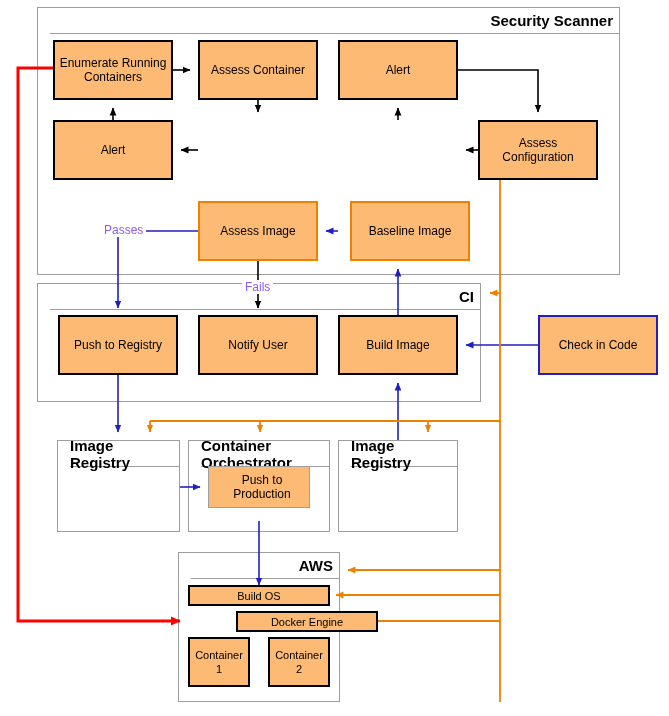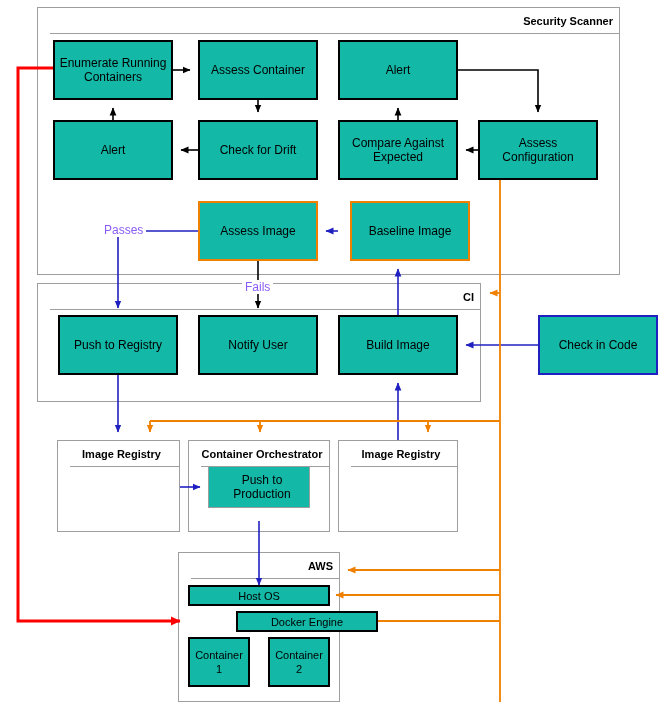--- a/index.html
+++ b/index.html
@@ -30,38 +30,38 @@
     background: transparent;
   }
   .group-title {
     position: absolute;
     left: 12px;
     top: 0;
     right: 0;
     height: 26px;
     border-bottom: 1px solid #9e9e9e;
     box-sizing: border-box;
-    font-size: 11px;
+    font-size: 15px;
     font-weight: bold;
     color: #000;
     display: flex;
     align-items: center;
     justify-content: flex-end;
     padding-right: 6px;
     background: transparent;
   }
   .group-title.center {
     justify-content: center;
     font-weight: normal;
   }
   .node {
     position: absolute;
     box-sizing: border-box;
     border: 2px solid #000000;
-    background: #14b8a6;
+    background: #fdba74;
     display: flex;
     align-items: center;
     justify-content: center;
     text-align: center;
     font-size: 12px;
     color: #000000;
     line-height: 14px;
     padding: 2px;
   }
   .node.orange { border-color: #f08000; }
@@ -183,27 +183,21 @@
   </div>
 
   <div class="node" style="left:338px; top:40px; width:120px; height:60px;">
     <span>Alert</span>
   </div>
 
   <div class="node" style="left:53px; top:120px; width:120px; height:60px;">
     <span>Alert</span>
   </div>
 
-  <div class="node" style="left:198px; top:120px; width:120px; height:60px;">
-    <span>Check for Drift</span>
-  </div>
-
-  <div class="node" style="left:338px; top:120px; width:120px; height:60px;">
-    <span>Compare Against Expected</span>
-  </div>
+
 
   <div class="node orange" style="left:198px; top:201px; width:120px; height:60px;">
     <span>Assess Image</span>
   </div>
 
   <div class="node" style="left:478px; top:120px; width:120px; height:60px;">
     <span>Assess Configuration</span>
   </div>
 
   <div class="node orange" style="left:350px; top:201px; width:120px; height:60px;">
@@ -224,21 +218,21 @@
 
   <div class="node blue" style="left:538px; top:315px; width:120px; height:60px;">
     <span>Check in Code</span>
   </div>
 
   <div class="node thin" style="left:208px; top:466px; width:102px; height:42px;padding-left:8px;">
     <span>Push to Production</span>
   </div>
 
   <div class="node" style="left:188px; top:585px; width:142px; height:21px; font-size:11px;">
-    <span>Host OS</span>
+    <span>Build OS</span>
   </div>
 
   <div class="node" style="left:188px; top:611px; width:142px; height:21px; font-size:11px;margin-left:48px;">
     <span>Docker Engine</span>
   </div>
 
   <div class="node" style="left:188px; top:637px; width:62px; height:50px; font-size:11px;">
     <span>Container 1</span>
   </div>
 

